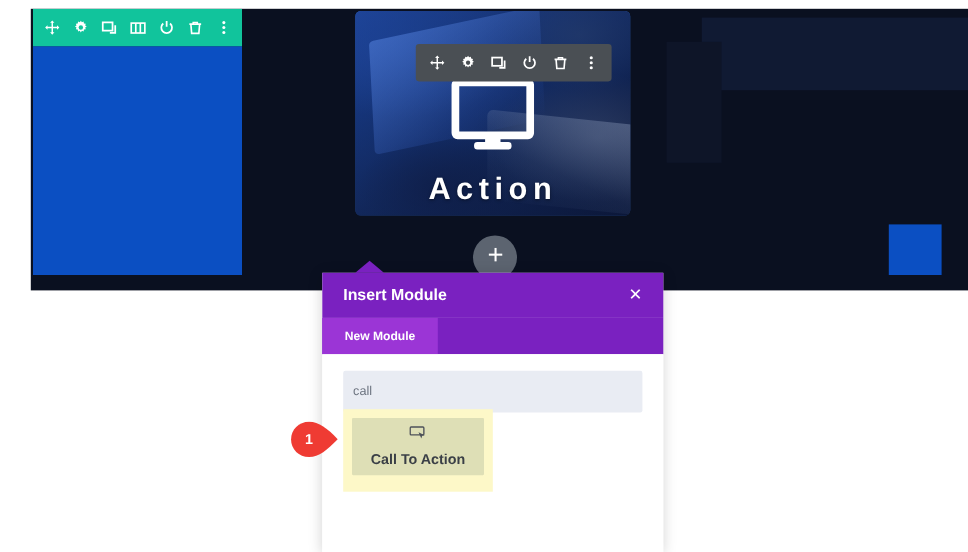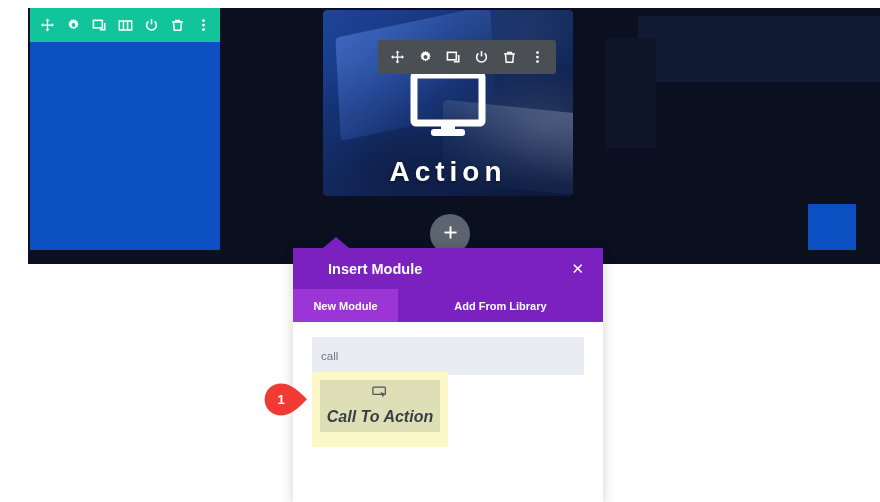--- a/index.html
+++ b/index.html
@@ -220,21 +220,21 @@
     border-left: 13px solid transparent;
     border-right: 13px solid transparent;
     border-bottom: 11px solid #7a21c0;
   }
   #dialog-header {
     height: 41px;
     background: #7a21c0;
     display: flex;
     align-items: center;
     justify-content: space-between;
-    padding: 0 16px 0 35px;
+    padding: 0 16px 0 19px;
     box-sizing: border-box;
   }
   #dialog-title {
     color: #ffffff;
     font-size: 14.5px;
     font-weight: bold;
   }
   #dialog-close {
     color: #ffffff;
     font-size: 15px;
@@ -301,24 +301,23 @@
     height: 52px;
     display: flex;
     flex-direction: column;
     align-items: center;
     justify-content: center;
     gap: 4px;
     cursor: pointer;
     border-radius: 1px;
   }
   .module-card-label {
-    font-size: 16px;
+    font-size: 13px;
     font-weight: bold;
     color: #3a3f46;
-    font-style: italic;
   }
 
   
   #step-badge {
     position: absolute;
     left: 264px;
     top: 383px;
     width: 44px;
     height: 33px;
     z-index: 20;
@@ -463,21 +462,20 @@
 <div id="insert-dialog">
   <div id="dialog-pointer"></div>
 
   <div id="dialog-header">
     <span id="dialog-title">Insert Module</span>
     <span id="dialog-close">✕</span>
   </div>
 
   <div id="dialog-tabs">
     <div class="dialog-tab tab-new">New Module</div>
-    <div class="dialog-tab tab-library">Add From Library</div>
   </div>
 
   <div id="dialog-body">
     <input id="search-input" type="text" value="call" style="">
 
     <div id="module-grid">
       <div class="module-card">
         <span>
           <svg width="16" height="14" viewBox="0 0 18 15" fill="none">
             <rect x="1" y="1" width="14" height="8" rx="1" stroke="#4d5159" stroke-width="1.4"></rect>

